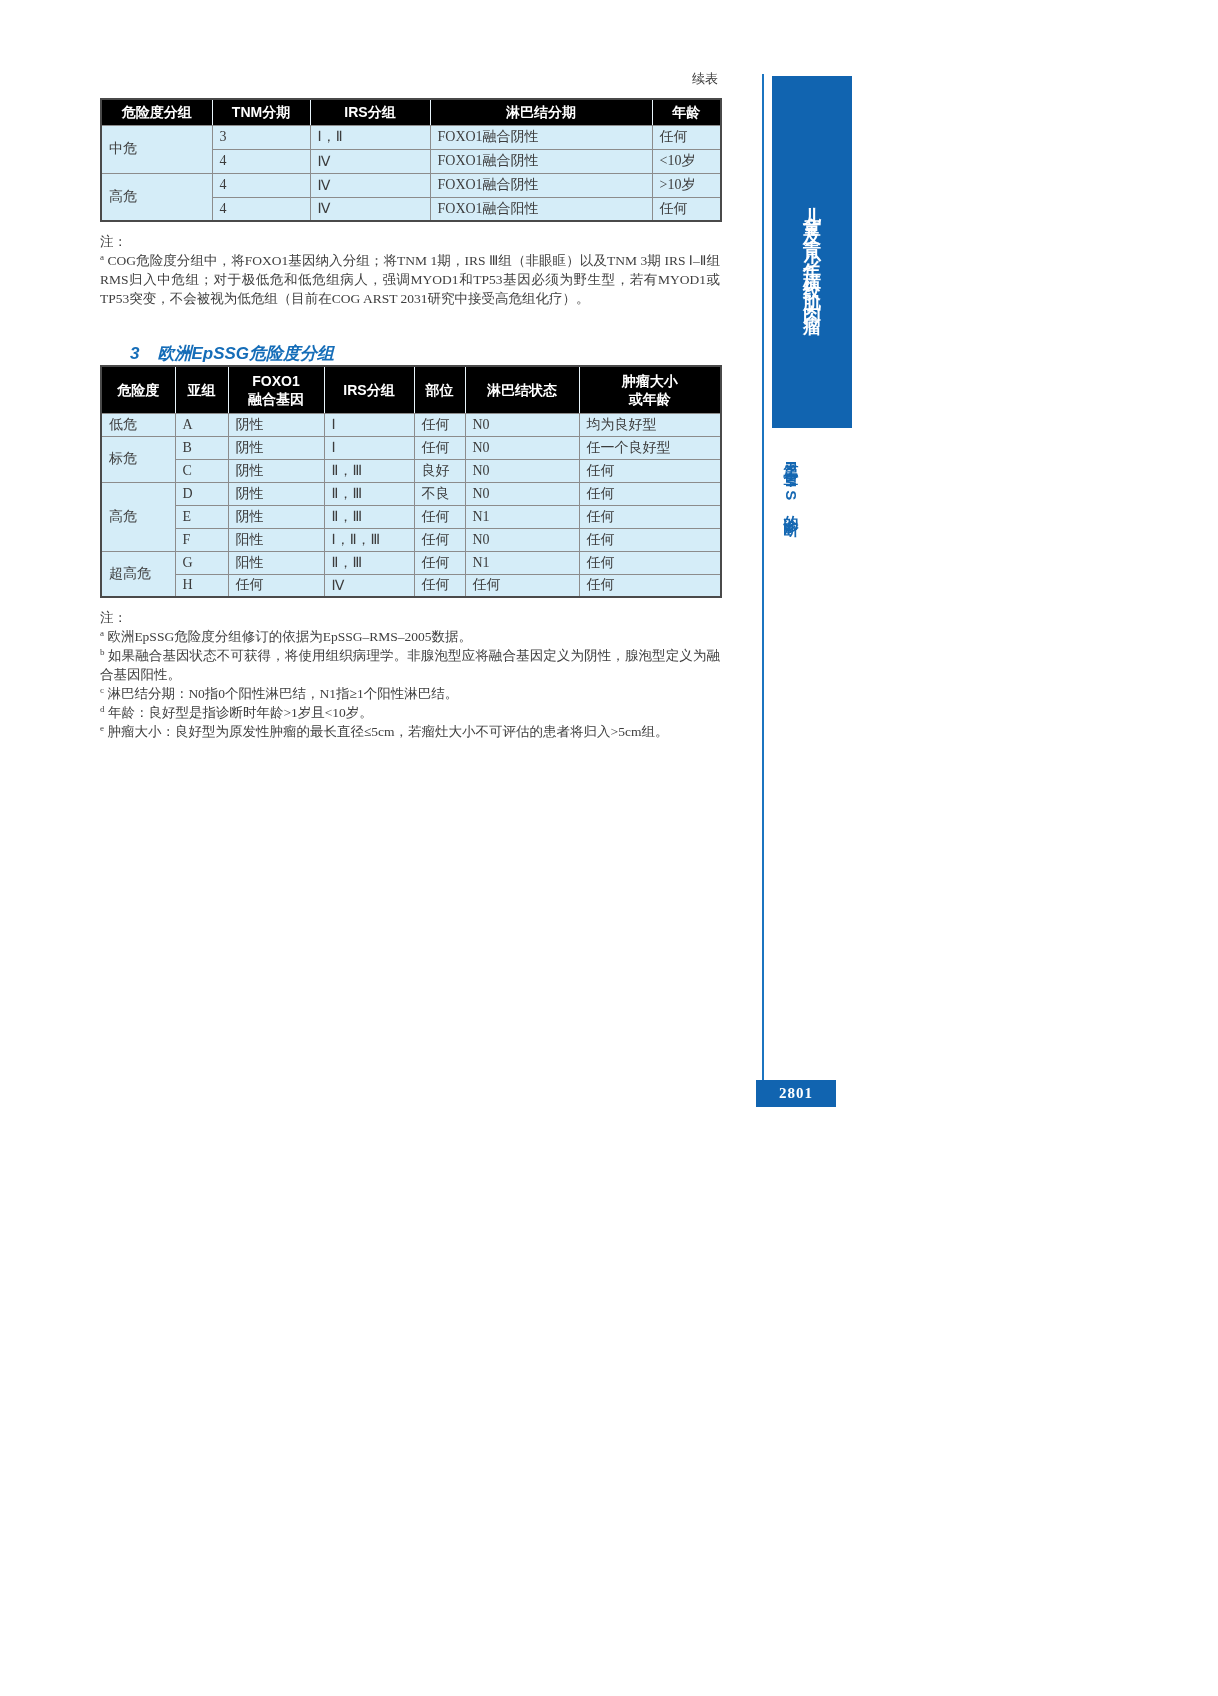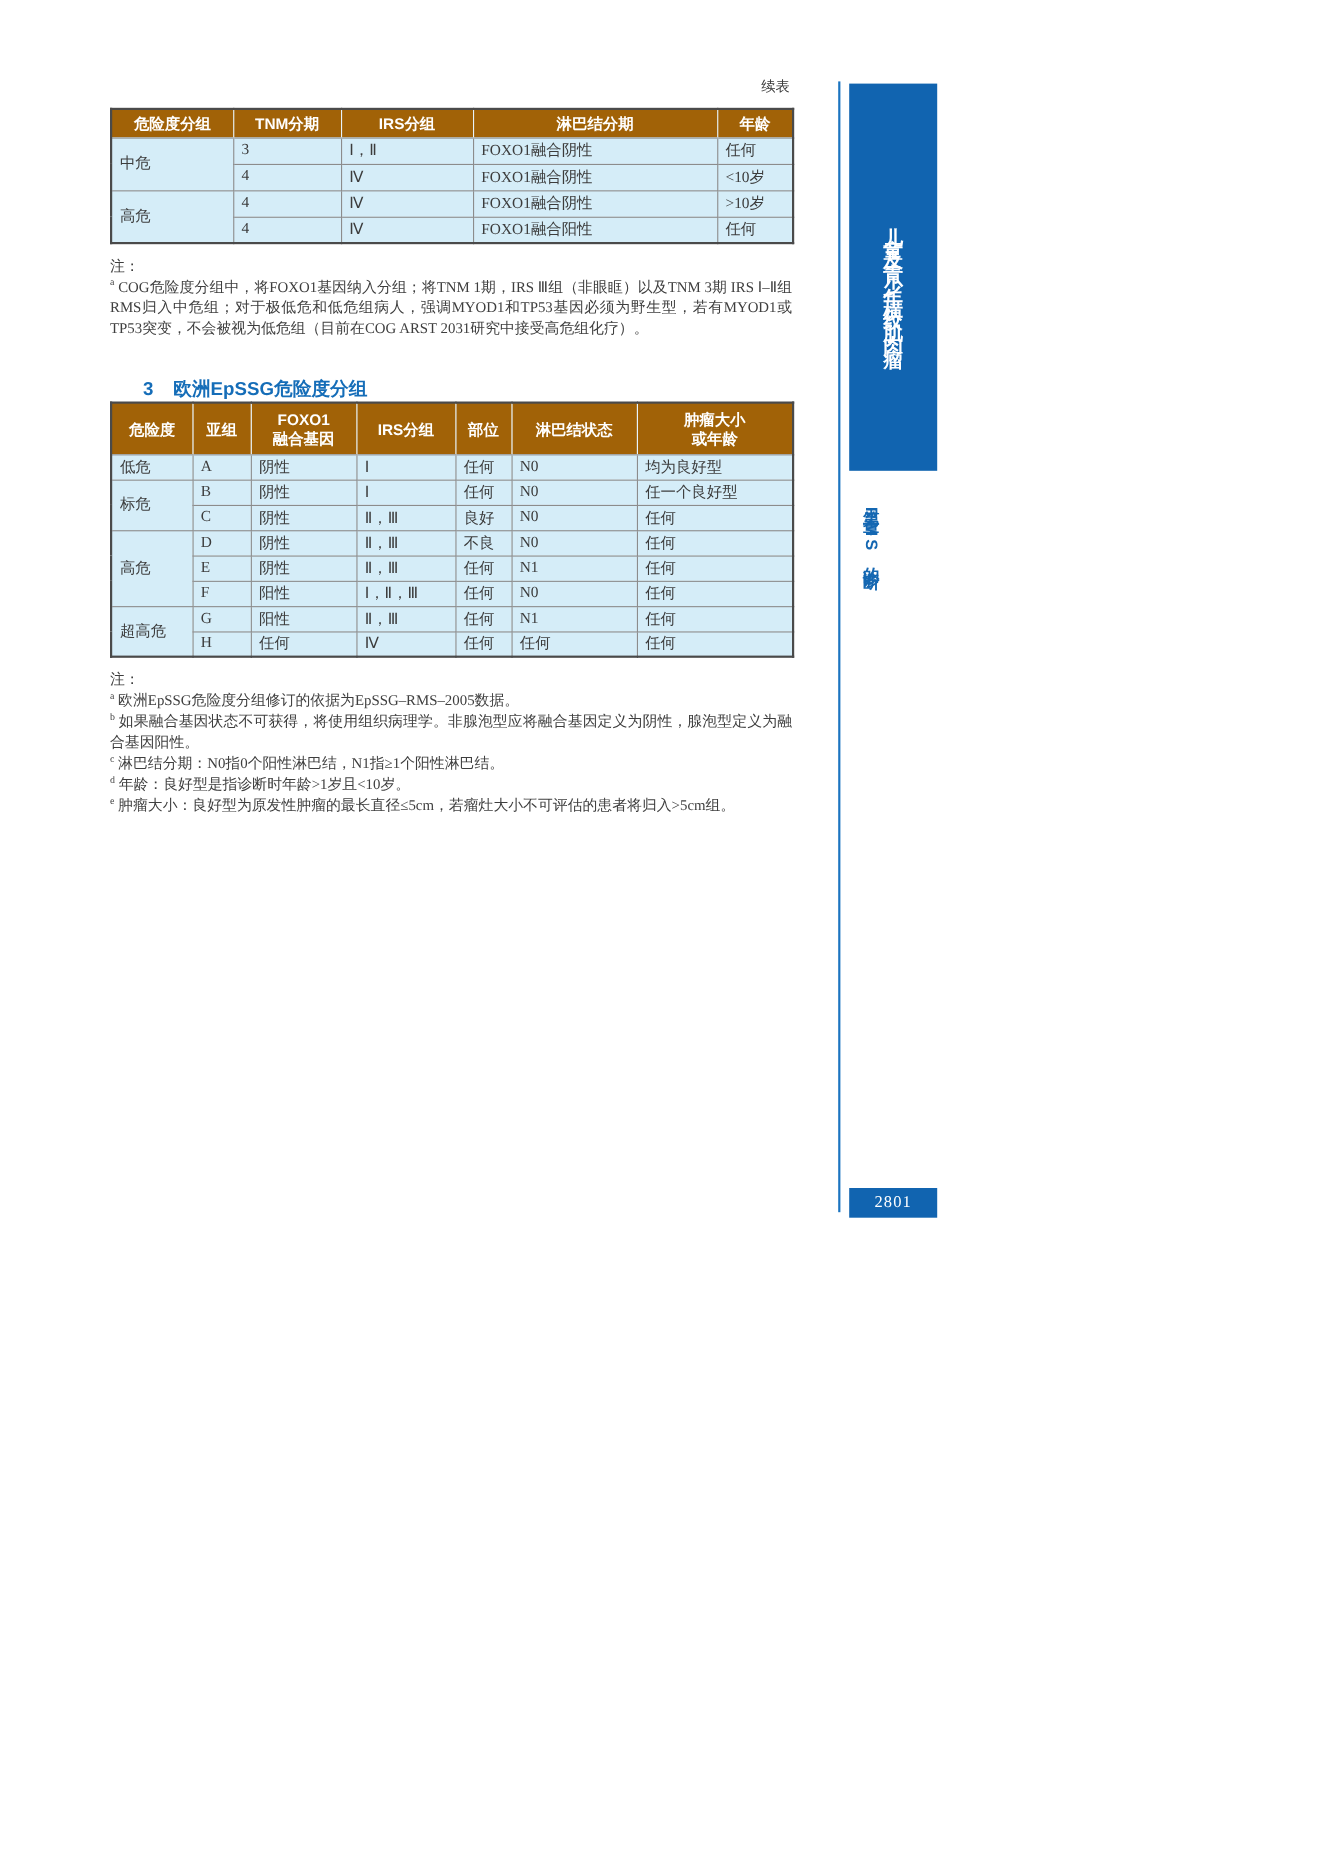--- a/index.html
+++ b/index.html
@@ -11,41 +11,41 @@
   .content{position:absolute;left:100px;top:70px;width:620px;}
   .continued{
     text-align:right;font-size:13px;color:#3a3a3a;margin:0 2px 10px 0;
     font-family:Liberation Serif, serif;
   }
   table{
     border-collapse:collapse;table-layout:fixed;width:620px;
     border:2px solid #4a4a4a;
   }
   th{
-    background:#a16207;color:#ffffff;font-weight:bold;font-size:14px;
+    background:#000000;color:#ffffff;font-weight:bold;font-size:14px;
     text-align:center;vertical-align:middle;padding:2px 2px;
     border:1px solid #e8f4fb;border-bottom:1px solid #8c8c8c;
     white-space:pre-line;line-height:1.3;
   }
   td{
     background:#d5edf8;font-size:14px;color:#3c3c3c;
     font-family:"Liberation Serif",serif;
     border:1px solid #8c8c8c;vertical-align:middle;
     padding:1px 2px 1px 7px;text-align:left;
   }
   #table1 thead tr{height:26px;}
   #table1 tbody tr{height:24px;}
   #table2 thead tr{height:47px;}
   #table2 tbody tr{height:23px;}
   .notes{margin-top:10px;font-family:"Liberation Serif",serif;
     font-size:13.5px;line-height:19px;color:#3e3e3e;text-align:justify;}
   .notes .label{margin:0;}
   .note-line sup{font-size:9px;line-height:0;}
   .section-heading{
-    margin:34px 0 0 30px;font-size:17px;font-weight:bold;color:#156db8;
+    margin:34px 0 0 30px;font-size:17px;font-weight:bold;color:#156db8;font-style:italic;
   }
   .section-heading .num{margin-right:18px;}
   .table-caption{
     margin:24px 0 9px 0;text-align:center;font-size:15px;color:#156db8;
     font-weight:500;
   }
   .side-line{
     position:absolute;left:762px;top:74px;width:2px;height:1028px;
     background:#1b74c0;
   }
@@ -58,23 +58,23 @@
     writing-mode:vertical-rl;text-orientation:upright;letter-spacing:11px;
   }
   .chapter{
     position:absolute;left:781px;top:452px;height:230px;
     writing-mode:vertical-rl;text-orientation:mixed;
     color:#1467b2;font-size:15px;font-weight:600;letter-spacing:3px;
   }
   .chapter .part1{margin-inline-end:0;}
   .chapter .gap{display:inline-block;block-size:16px;}
   .page-badge{
-    position:absolute;left:772px;top:1080px;width:80px;height:27px;
+    position:absolute;left:756px;top:1080px;width:80px;height:27px;
     background:#1164b0;color:#ffffff;display:flex;align-items:center;
-    justify-content:center;font-weight:normal;font-size:15px;
+    justify-content:center;font-weight:bold;font-size:15px;
     font-family:"Liberation Serif",serif;letter-spacing:1px;
   }
 </style>
 </head>
 <body>
 
 <div class="content">
 
   <div class="continued">续表</div>
 

